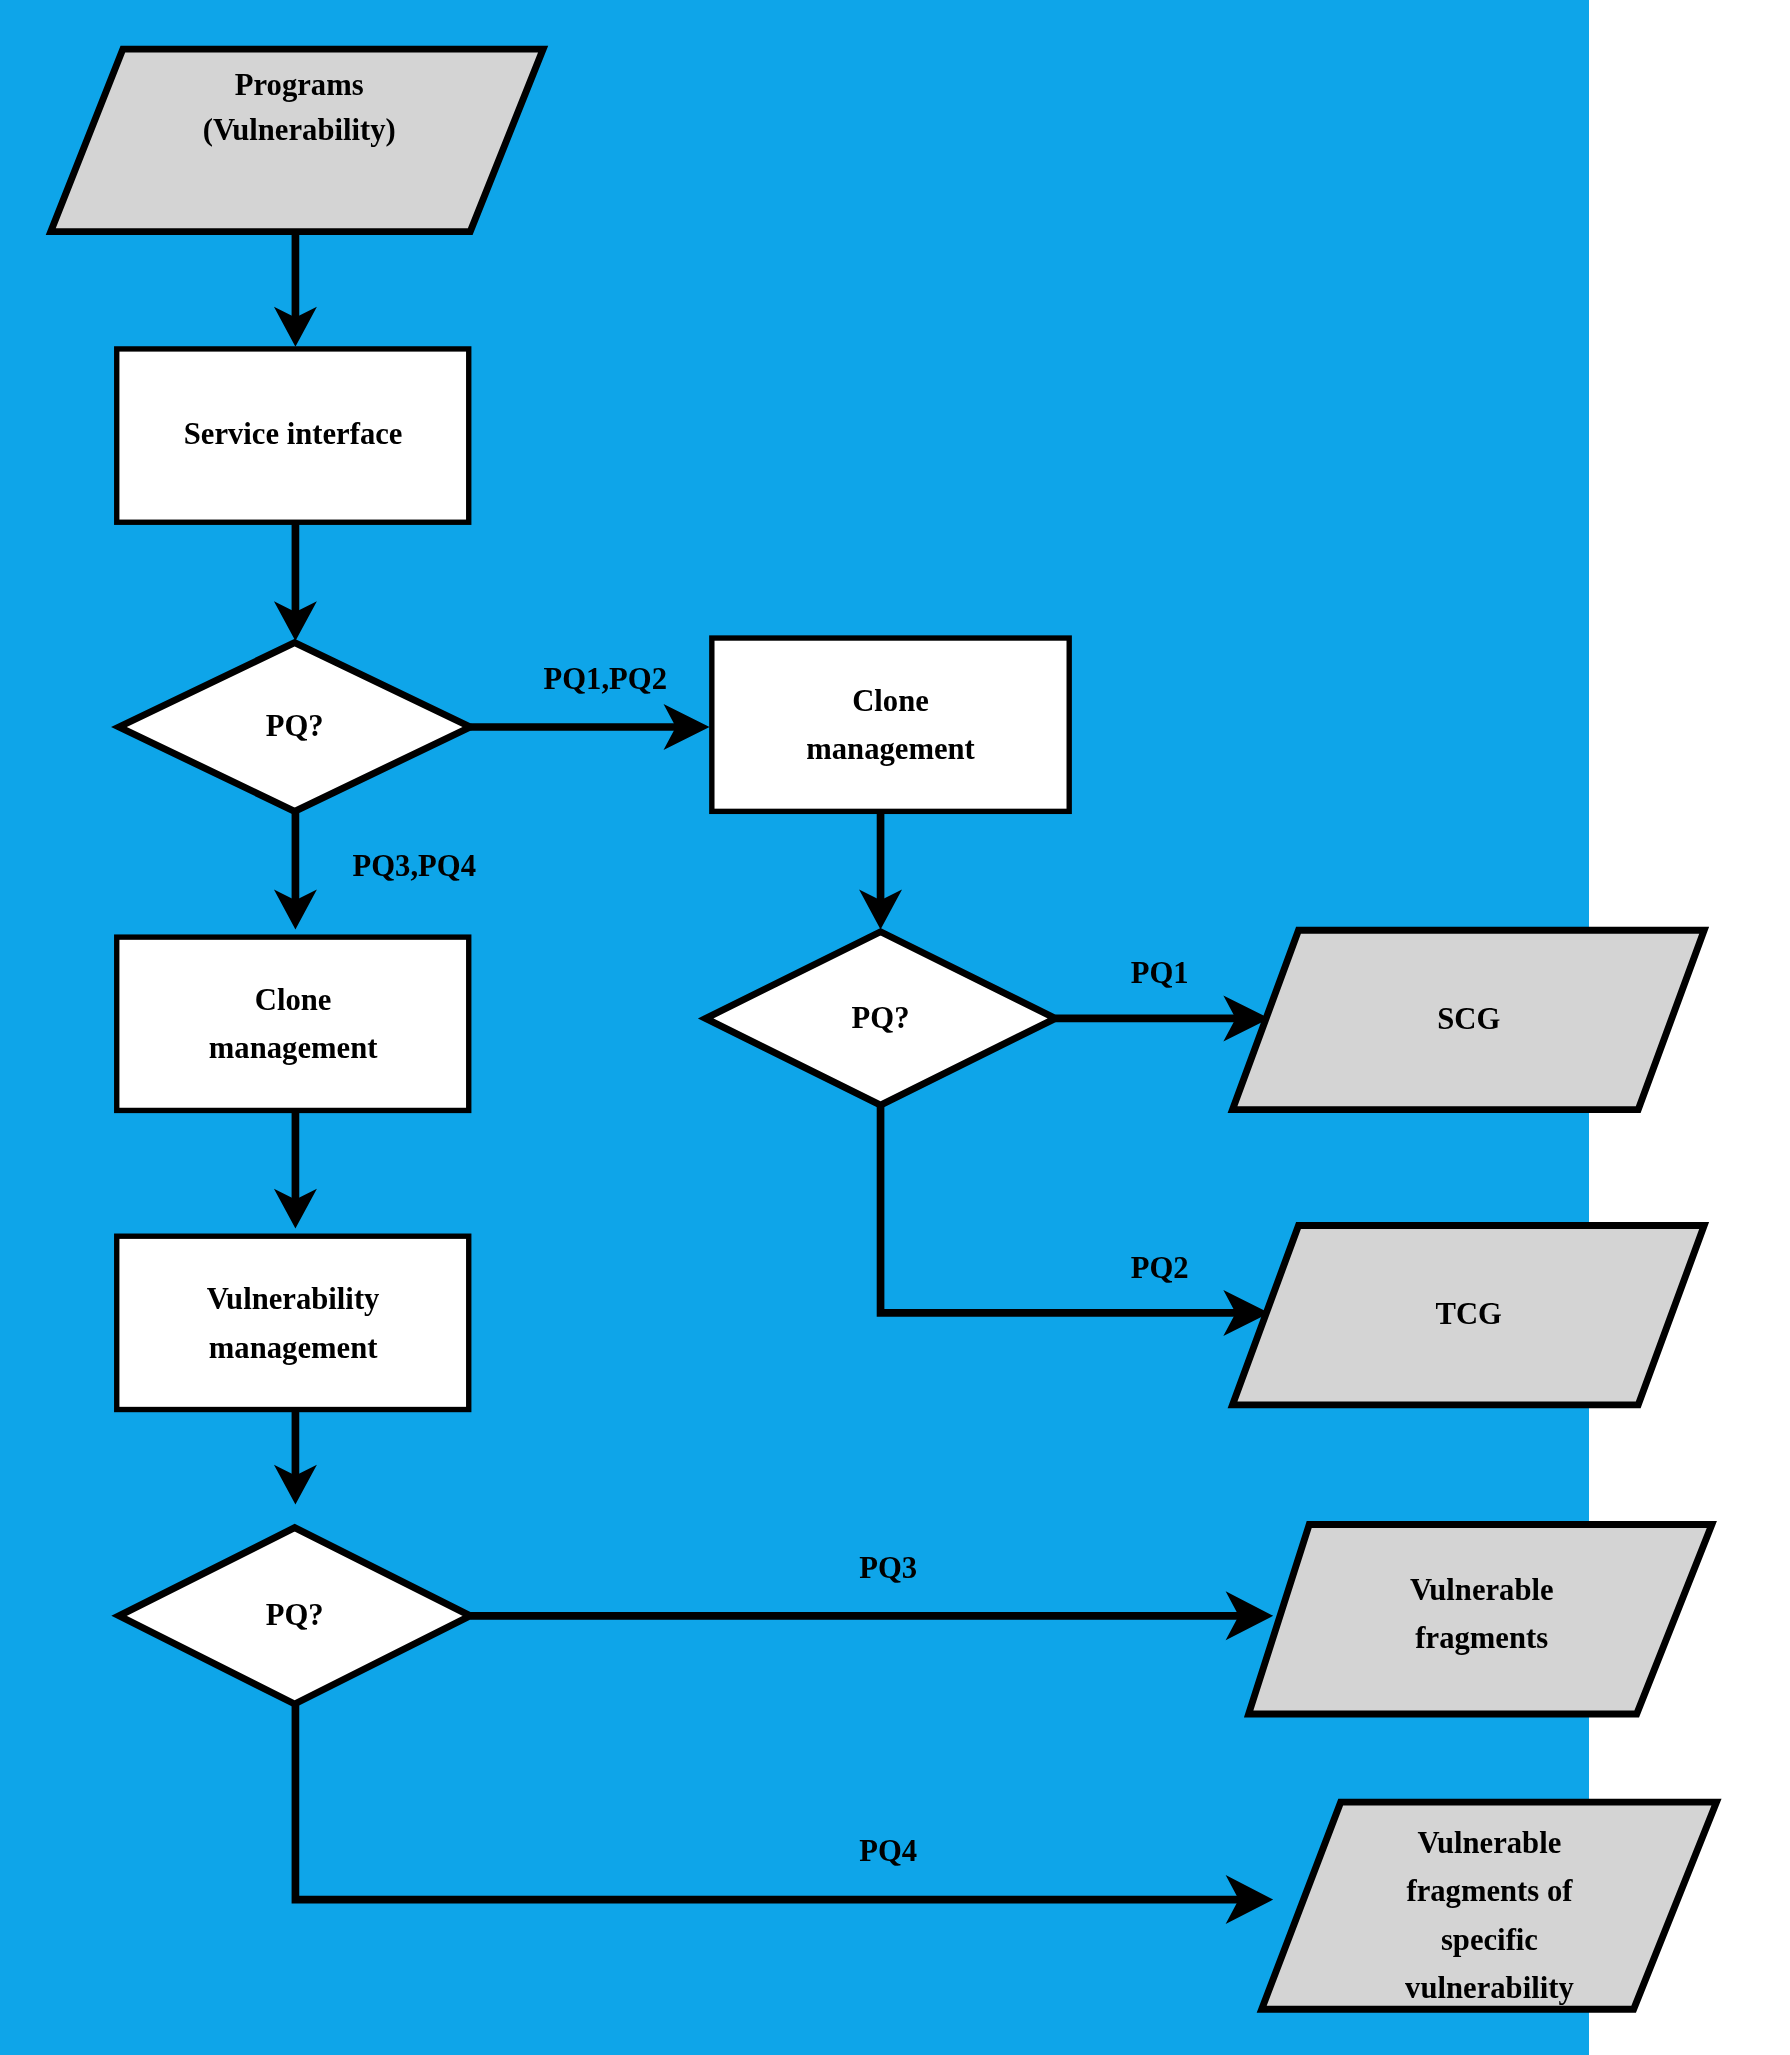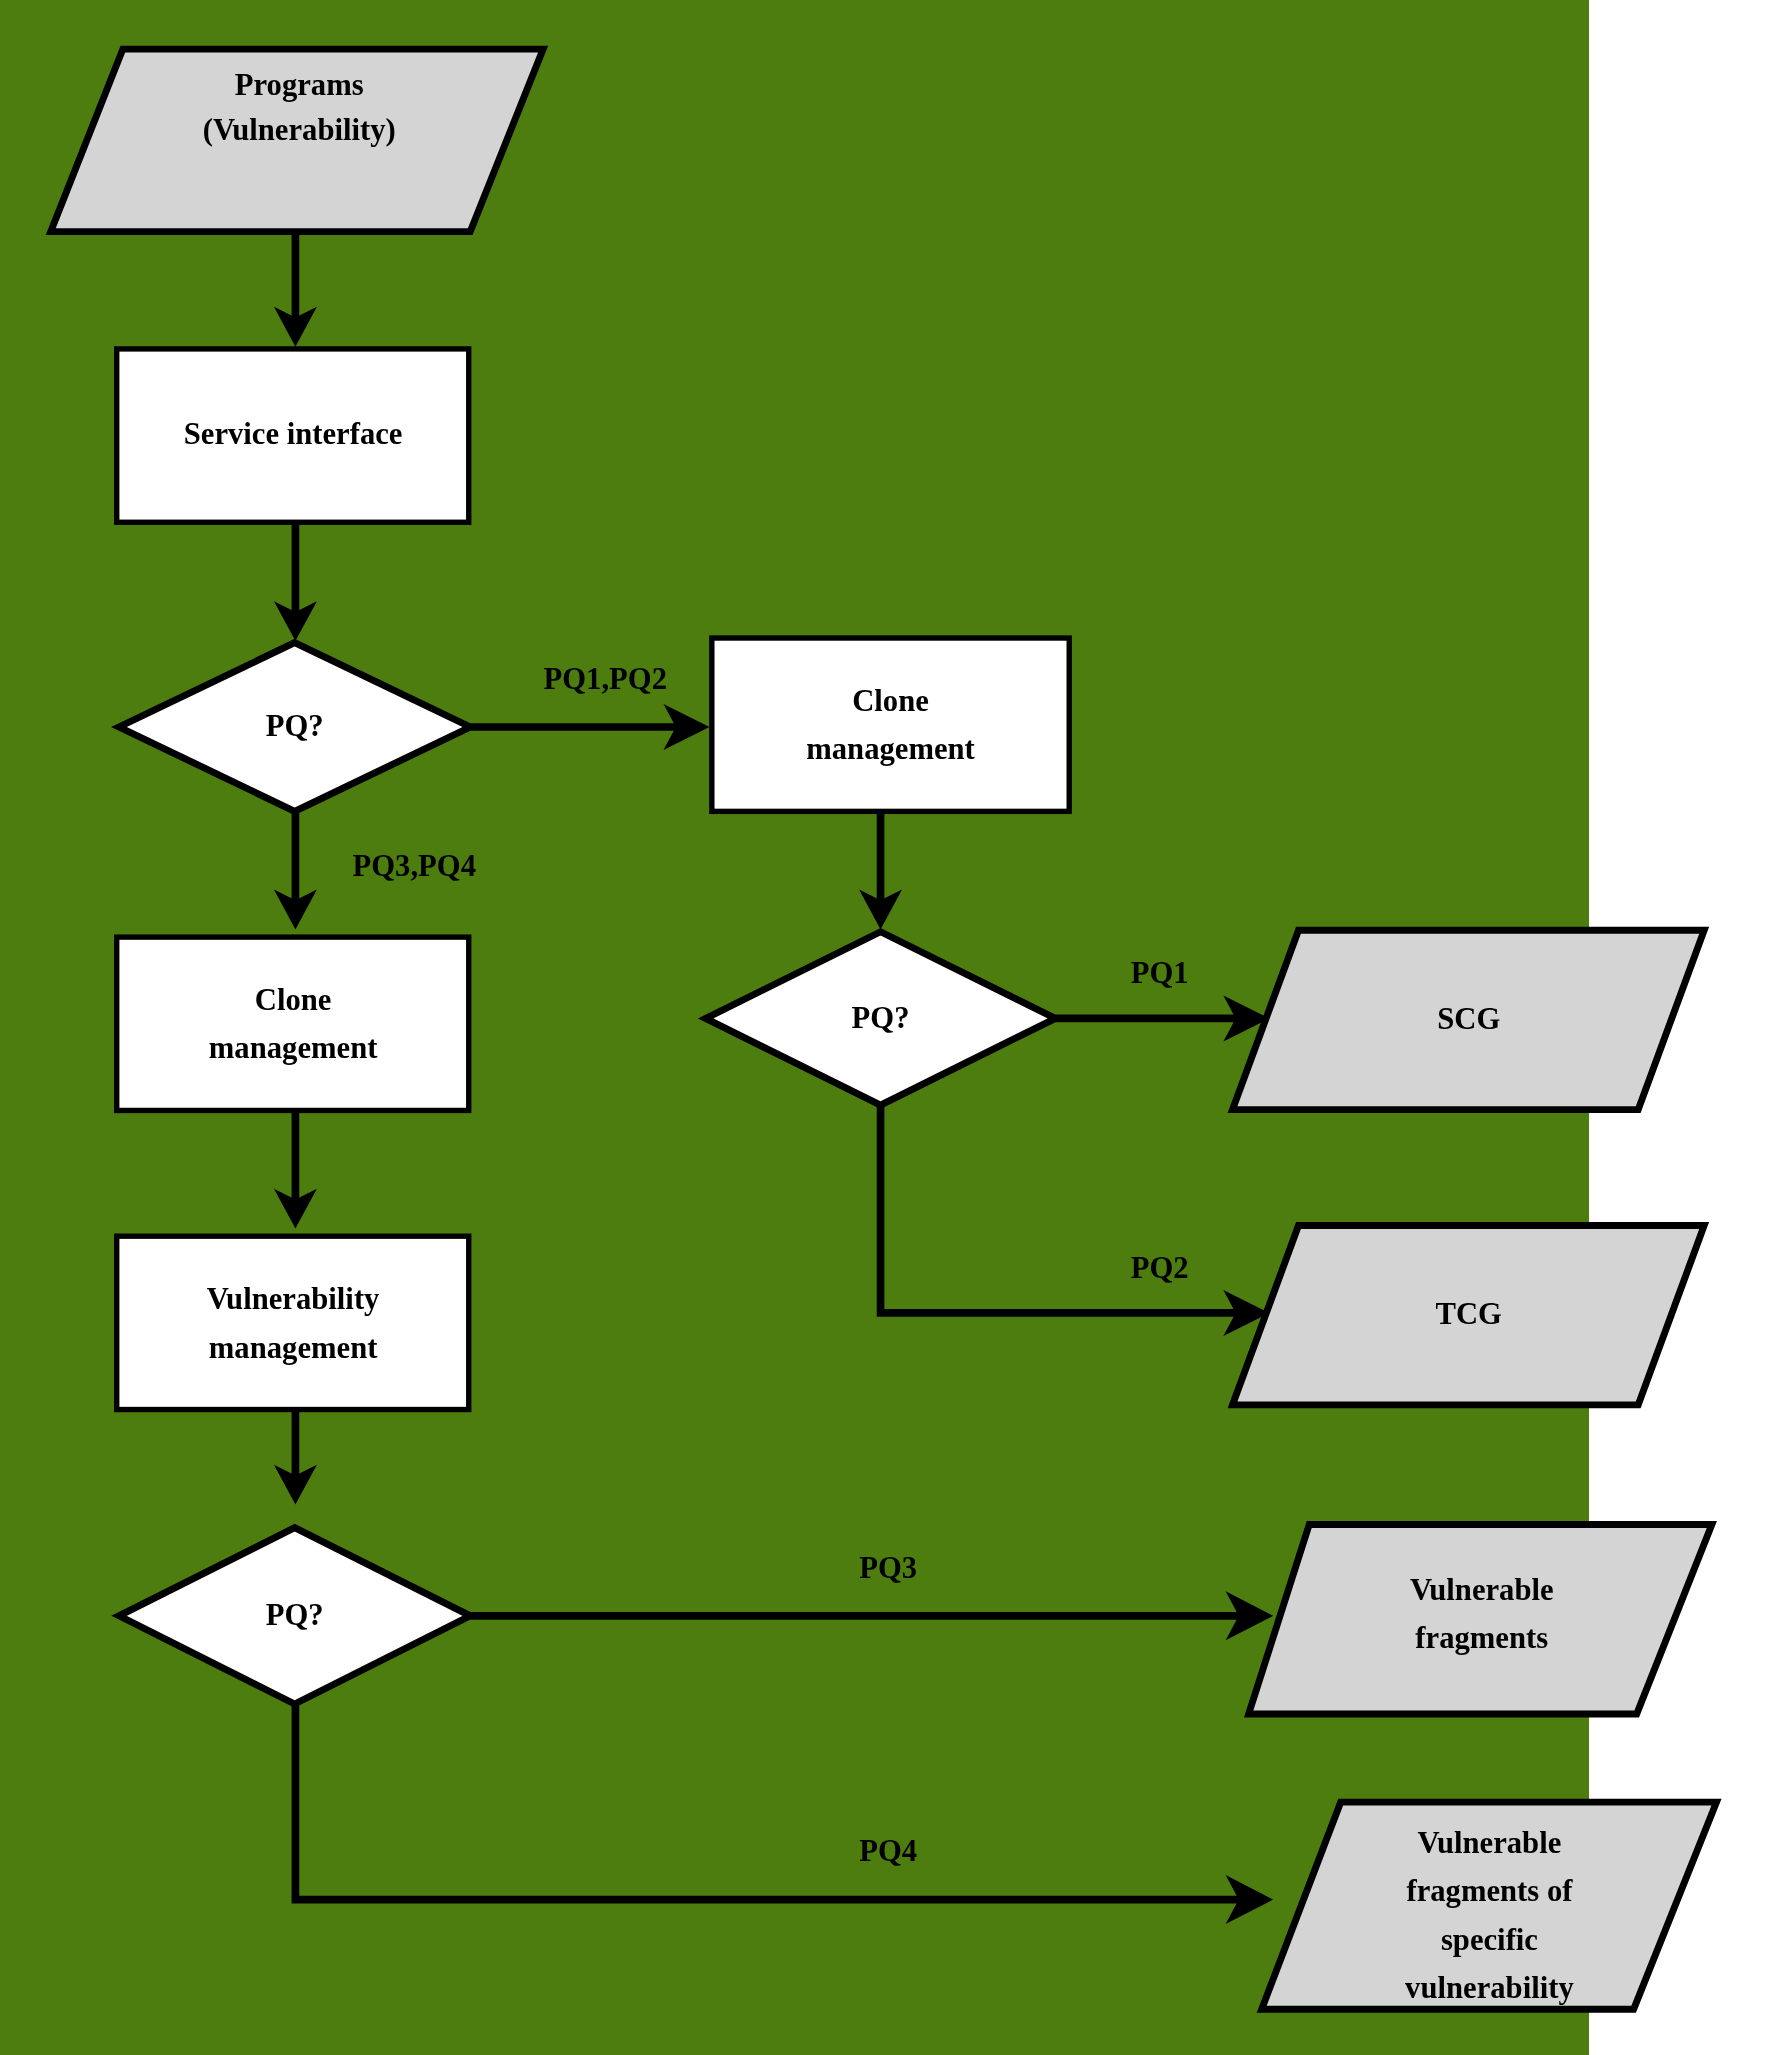--- a/index.html
+++ b/index.html
@@ -4,21 +4,21 @@
 <style>
   html, body {
     margin: 0;
     padding: 0;
     background: #ffffff;
   }
   #diagram-root {
     position: relative;
     width: 1589px;
     height: 2056px;
-    background: #4d7c0f;
+    background: #0ea5e9;
     font-family: "Liberation Serif", "DejaVu Serif", serif;
   }
   svg#flow-svg {
     display: block;
     width: 1791px;
     height: 2056px;
   }
   .shape-fill-gray { fill: #d4d4d4; }
   .shape-fill-white { fill: #ffffff; }
   .shape-stroke {

